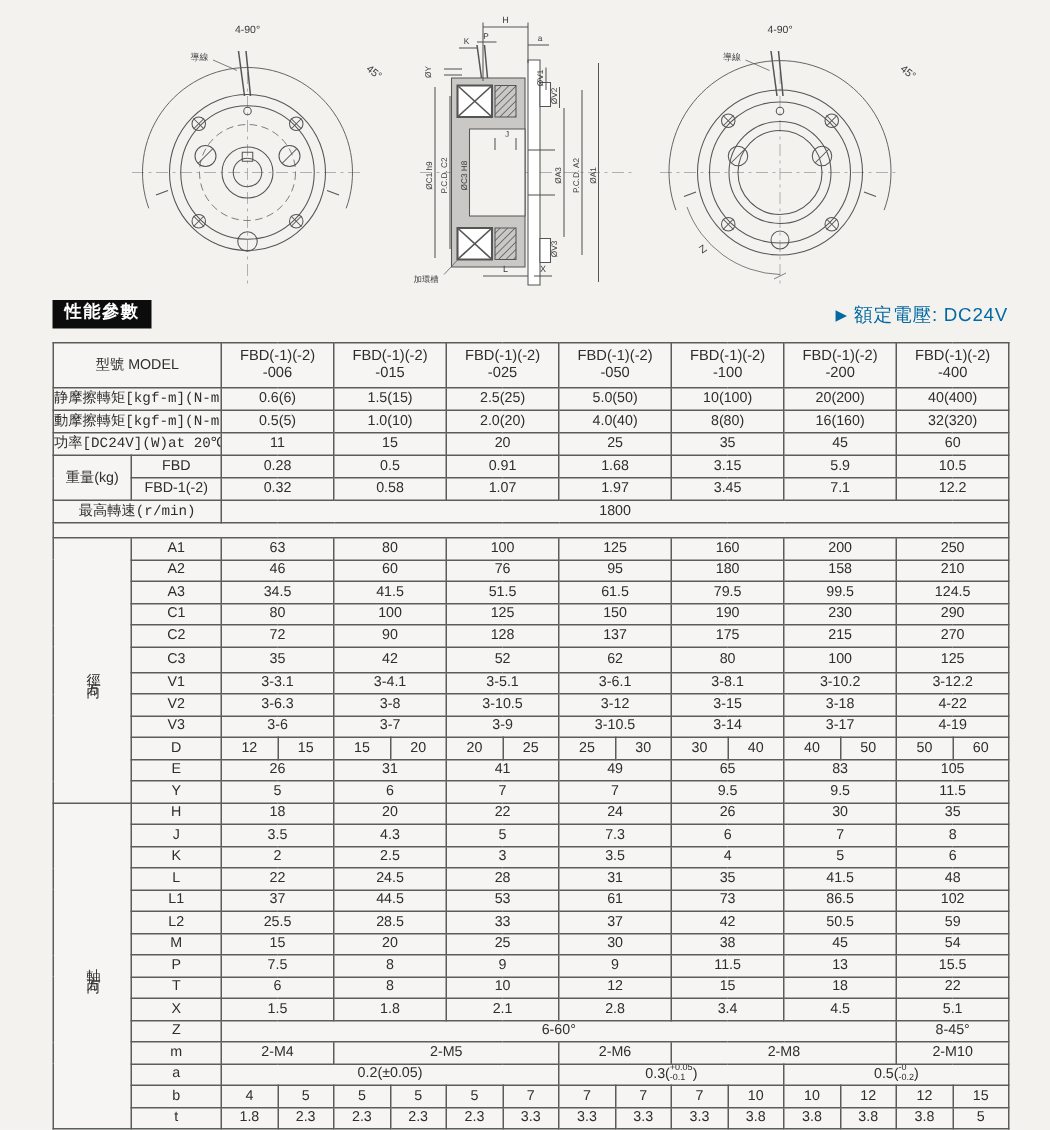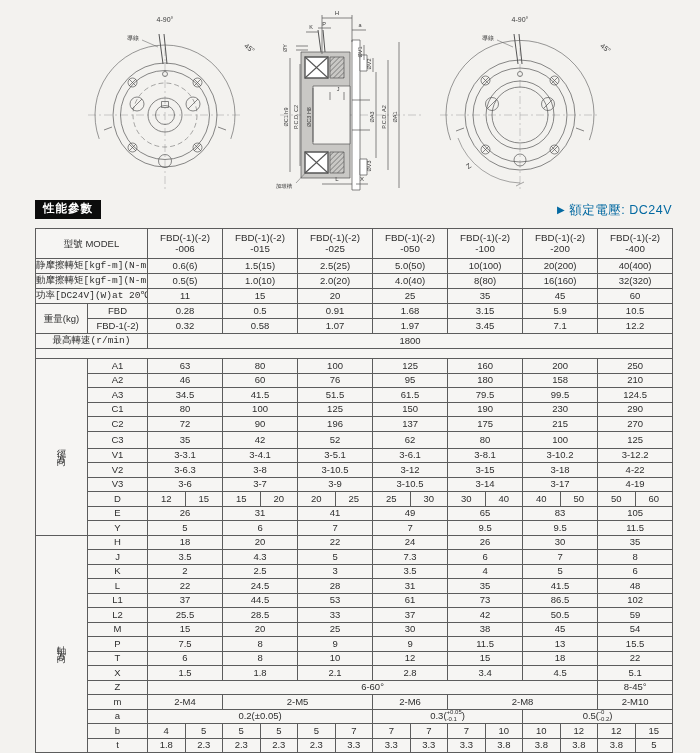--- a/index.html
+++ b/index.html
@@ -370,21 +370,21 @@
           <td colspan="2">125</td>
           <td colspan="2">150</td>
           <td colspan="2">190</td>
           <td colspan="2">230</td>
           <td colspan="2">290</td>
         </tr>
         <tr style="height: 14.5px;">
           <td>C2</td>
           <td colspan="2">72</td>
           <td colspan="2">90</td>
-          <td colspan="2">196</td>
+          <td colspan="2">128</td>
           <td colspan="2">137</td>
           <td colspan="2">175</td>
           <td colspan="2">215</td>
           <td colspan="2">270</td>
         </tr>
         <tr style="height: 17px;">
           <td>C3</td>
           <td colspan="2">35</td>
           <td colspan="2">42</td>
           <td colspan="2">52</td>

